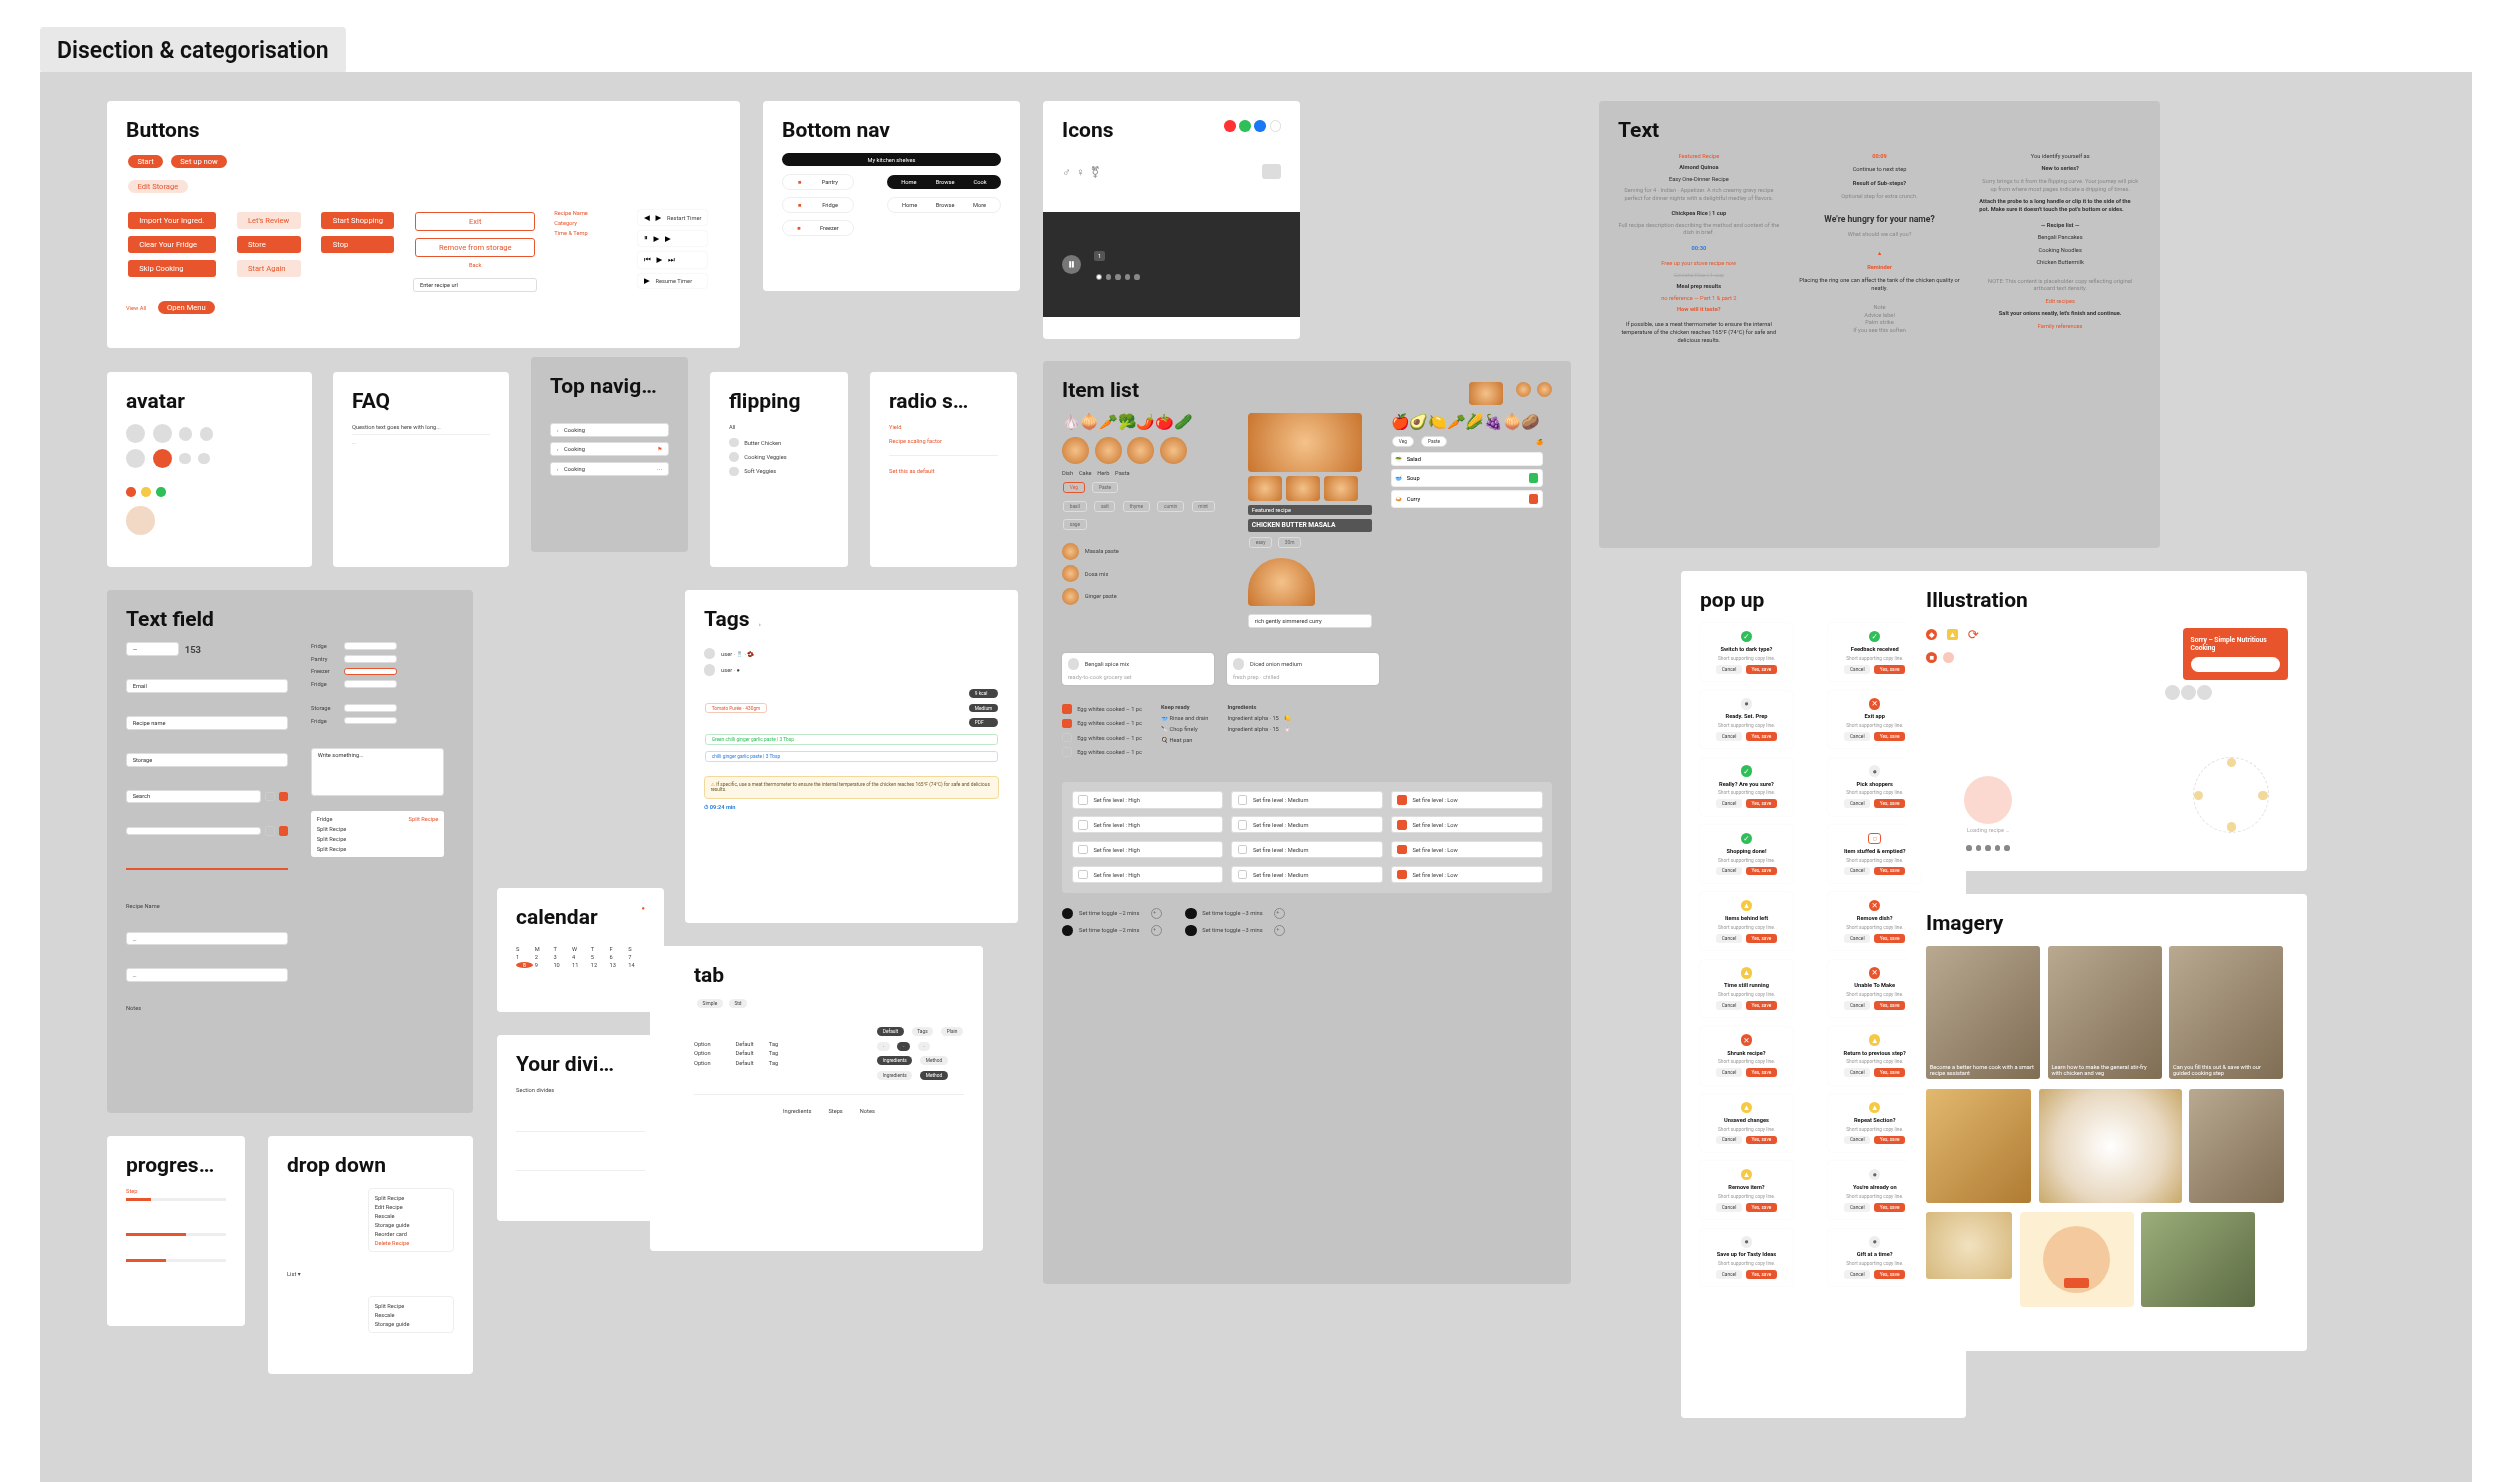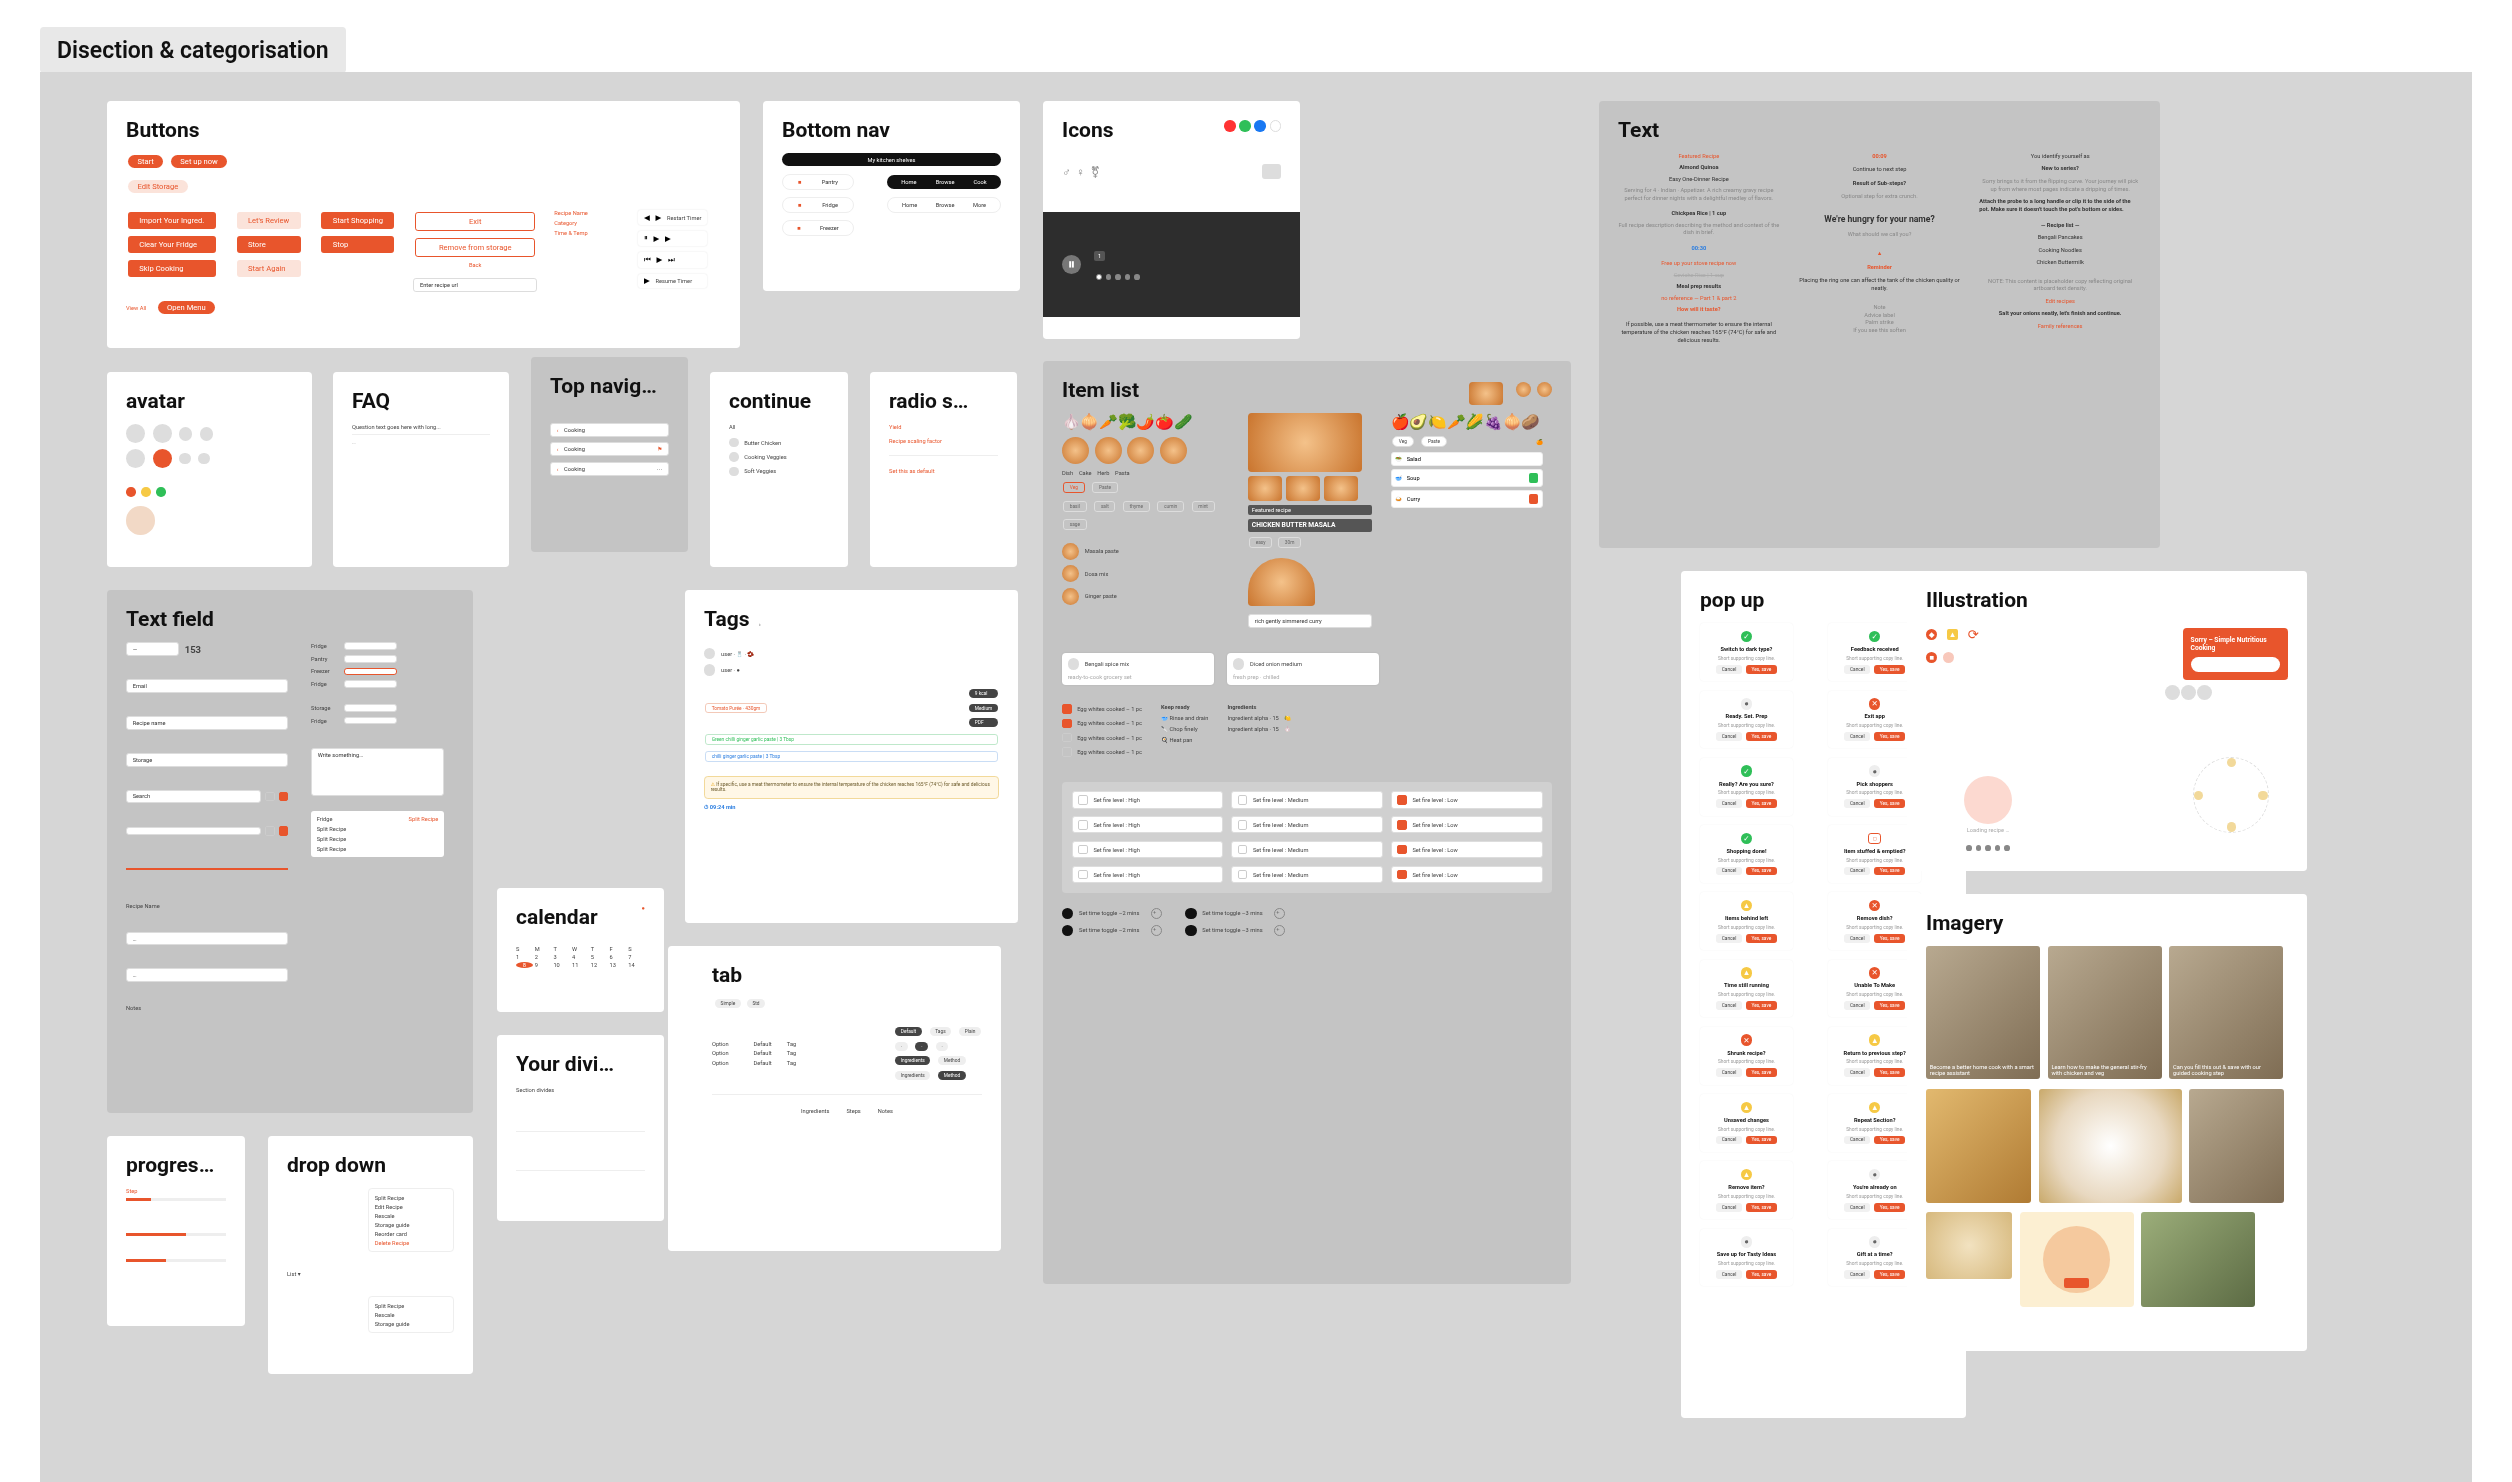--- a/index.html
+++ b/index.html
@@ -259,21 +259,21 @@
         </div>
       <div class="field row">
           <span style="color:#e8552c;">‹</span>
           <span>Cooking</span>
           <span style="margin-left:auto;">⋯</span>
         </div>
     </div>
   </div>
 
   <div class="card" style="left:670px; top:300px; width:138px; height:195px;">
-    <h3>continue</h3>
+    <h3>flipping</h3>
     <div class="tiny">All</div>
     <div class="col tiny" style="margin-top:7.6px; gap:4.8px;">
       <div class="row">
           <span class="circle thumb" style="width:9.5px;height:9.5px;"></span>
           <span>Butter Chicken</span>
         </div>
       <div class="row">
           <span class="circle thumb" style="width:9.5px;height:9.5px;"></span>
           <span>Cooking Veggies</span>
         </div>
@@ -418,21 +418,21 @@
     </div>
   </div>
 
   <div class="card" style="left:457px; top:963px; width:167px; height:186px;">
     <h3>Your divi…</h3>
     <div class="tiny" style="margin-top:3.8px;">Section divides</div>
     <div class="divider" style="margin-top:38px;"></div>
     <div class="divider" style="margin-top:38px;"></div>
   </div>
 
-  <div class="card" style="left:628px; top:874px; width:333px; height:305px;padding-left:44px;">
+  <div class="card" style="left:610px; top:874px; width:333px; height:305px;padding-left:44px;">
     <h3>tab</h3>
     <div class="row" style="margin-left:1.9px; gap:3.8px;">
       <span class="tag lt">Simple</span>
       <span class="tag lt">Std</span>
     </div>
     <div class="col" style="gap:9.5px; margin-top:17px;">
       <div class="row" style="justify-content:space-between;">
         <div class="col tiny">
           <div class="row">
               <span>Option</span>

